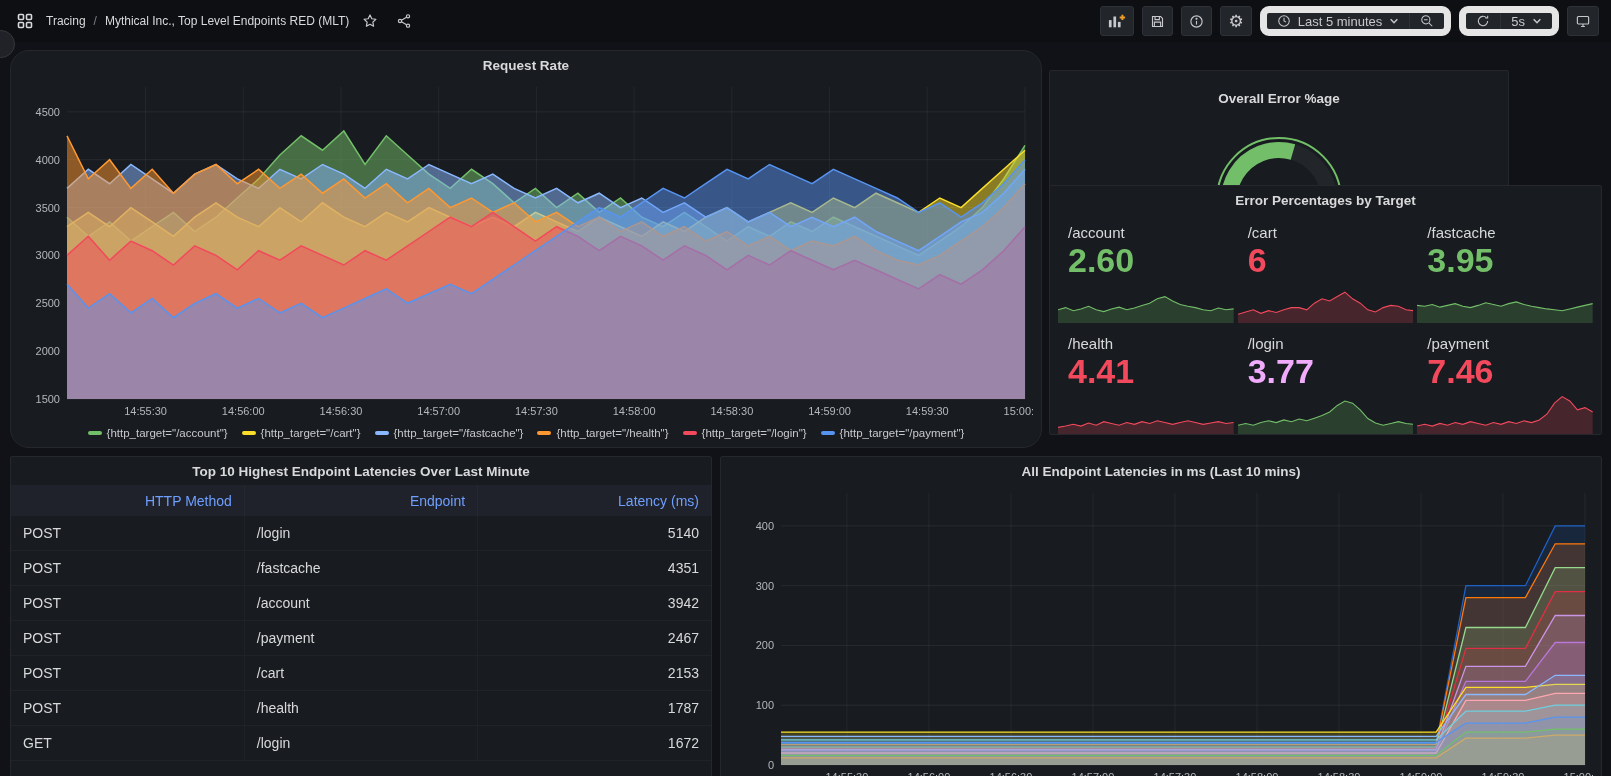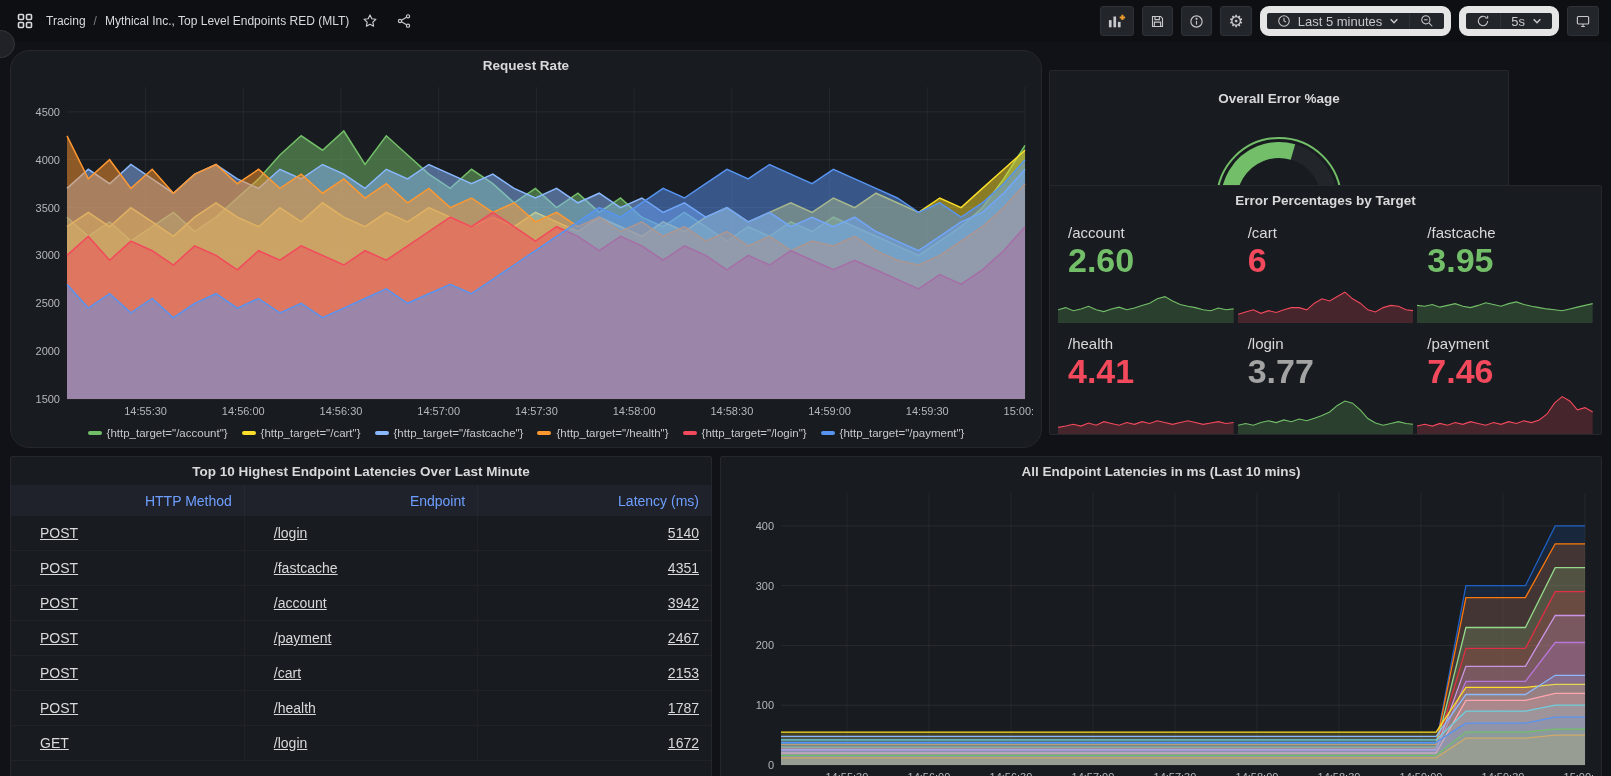--- a/index.html
+++ b/index.html
@@ -44,21 +44,21 @@
   .stat-label{font-size:15px;color:#d8d9da;padding:8px 6px 0 10px;}
   .stat-value{font-size:34px;font-weight:700;padding:2px 6px 0 10px;line-height:1.05;}
   .stat-spark{position:absolute;left:0;right:0;bottom:0;height:44px;width:100%;}
   
   .lat-table{width:100%;border-collapse:collapse;font-size:14px;table-layout:fixed;}
   .lat-table th{background:#1f222a;color:#6e9fff;font-weight:400;text-align:right;height:31px;
     padding:0 12px;border-right:1px solid #26282e;cursor:pointer;}
   .lat-table th:last-child{text-align:right;border-right:none;}
   .lat-table td{height:34px;padding:0 12px;border-bottom:1px solid #202226;border-right:1px solid #202226;color:#d8d9da;}
   .lat-table td:last-child{text-align:right;border-right:none;}
-  .cell-link{color:#d8d9da;text-decoration:underline;cursor:pointer;margin-left:17px;}
+  .cell-link{color:#d8d9da;cursor:pointer;}
   .axis-text{fill:#b4b7bd;font-size:11px;font-family:"Liberation Sans",sans-serif;}
   svg{display:block;}
 </style>
 </head>
 <body>
 
 <div class="app">
 
   <header class="topbar">
     <div class="crumbs">
@@ -278,21 +278,21 @@
         <div class="stat-tile">
           <div class="stat-label">/health</div>
           <div class="stat-value" style="color: rgb(242, 73, 92);">4.41</div>
           <svg class="stat-spark" viewBox="0 0 100 30" preserveAspectRatio="none">
             <polygon points="0.00,25.50 4.35,24.60 8.70,23.40 13.04,24.60 17.39,22.50 21.74,24.00 26.09,21.60 30.43,22.80 34.78,24.00 39.13,22.20 43.48,23.40 47.83,21.60 52.17,22.80 56.52,21.00 60.87,22.20 65.22,23.40 69.57,22.20 73.91,21.00 78.26,22.20 82.61,23.40 86.96,22.50 91.30,21.60 95.65,22.80 100.00,22.20 100,30 0,30" fill="#F2495C" fill-opacity="0.22"></polygon>
             <polyline points="0.00,25.50 4.35,24.60 8.70,23.40 13.04,24.60 17.39,22.50 21.74,24.00 26.09,21.60 30.43,22.80 34.78,24.00 39.13,22.20 43.48,23.40 47.83,21.60 52.17,22.80 56.52,21.00 60.87,22.20 65.22,23.40 69.57,22.20 73.91,21.00 78.26,22.20 82.61,23.40 86.96,22.50 91.30,21.60 95.65,22.80 100.00,22.20" fill="none" stroke="#F2495C" stroke-width="1.1" vector-effect="non-scaling-stroke"></polyline>
           </svg>
         </div>
         <div class="stat-tile">
           <div class="stat-label">/login</div>
-          <div class="stat-value" style="color: #a3a3a3;">3.77</div>
+          <div class="stat-value" style="color: #f0abfc;">3.77</div>
           <svg class="stat-spark" viewBox="0 0 100 30" preserveAspectRatio="none">
             <polygon points="0.00,24.00 4.35,22.80 8.70,24.00 13.04,22.20 17.39,21.00 21.74,22.20 26.09,20.40 30.43,21.60 34.78,19.80 39.13,21.00 43.48,19.20 47.83,17.40 52.17,15.00 56.52,10.50 60.87,7.50 65.22,9.00 69.57,13.50 73.91,19.50 78.26,22.50 82.61,24.00 86.96,22.80 91.30,21.60 95.65,22.80 100.00,23.40 100,30 0,30" fill="#73BF69" fill-opacity="0.22"></polygon>
             <polyline points="0.00,24.00 4.35,22.80 8.70,24.00 13.04,22.20 17.39,21.00 21.74,22.20 26.09,20.40 30.43,21.60 34.78,19.80 39.13,21.00 43.48,19.20 47.83,17.40 52.17,15.00 56.52,10.50 60.87,7.50 65.22,9.00 69.57,13.50 73.91,19.50 78.26,22.50 82.61,24.00 86.96,22.80 91.30,21.60 95.65,22.80 100.00,23.40" fill="none" stroke="#73BF69" stroke-width="1.1" vector-effect="non-scaling-stroke"></polyline>
           </svg>
         </div>
         <div class="stat-tile">
           <div class="stat-label">/payment</div>
           <div class="stat-value" style="color: rgb(242, 73, 92);">7.46</div>
           <svg class="stat-spark" viewBox="0 0 100 30" preserveAspectRatio="none">
             <polygon points="0.00,24.60 4.35,23.40 8.70,24.60 13.04,22.80 17.39,24.00 21.74,22.20 26.09,23.40 30.43,21.60 34.78,22.80 39.13,24.00 43.48,22.20 47.83,23.40 52.17,21.60 56.52,22.80 60.87,21.00 65.22,22.20 69.57,20.40 73.91,16.50 78.26,9.00 82.61,4.50 86.96,7.50 91.30,13.50 95.65,12.00 100.00,15.00 100,30 0,30" fill="#F2495C" fill-opacity="0.22"></polygon>

